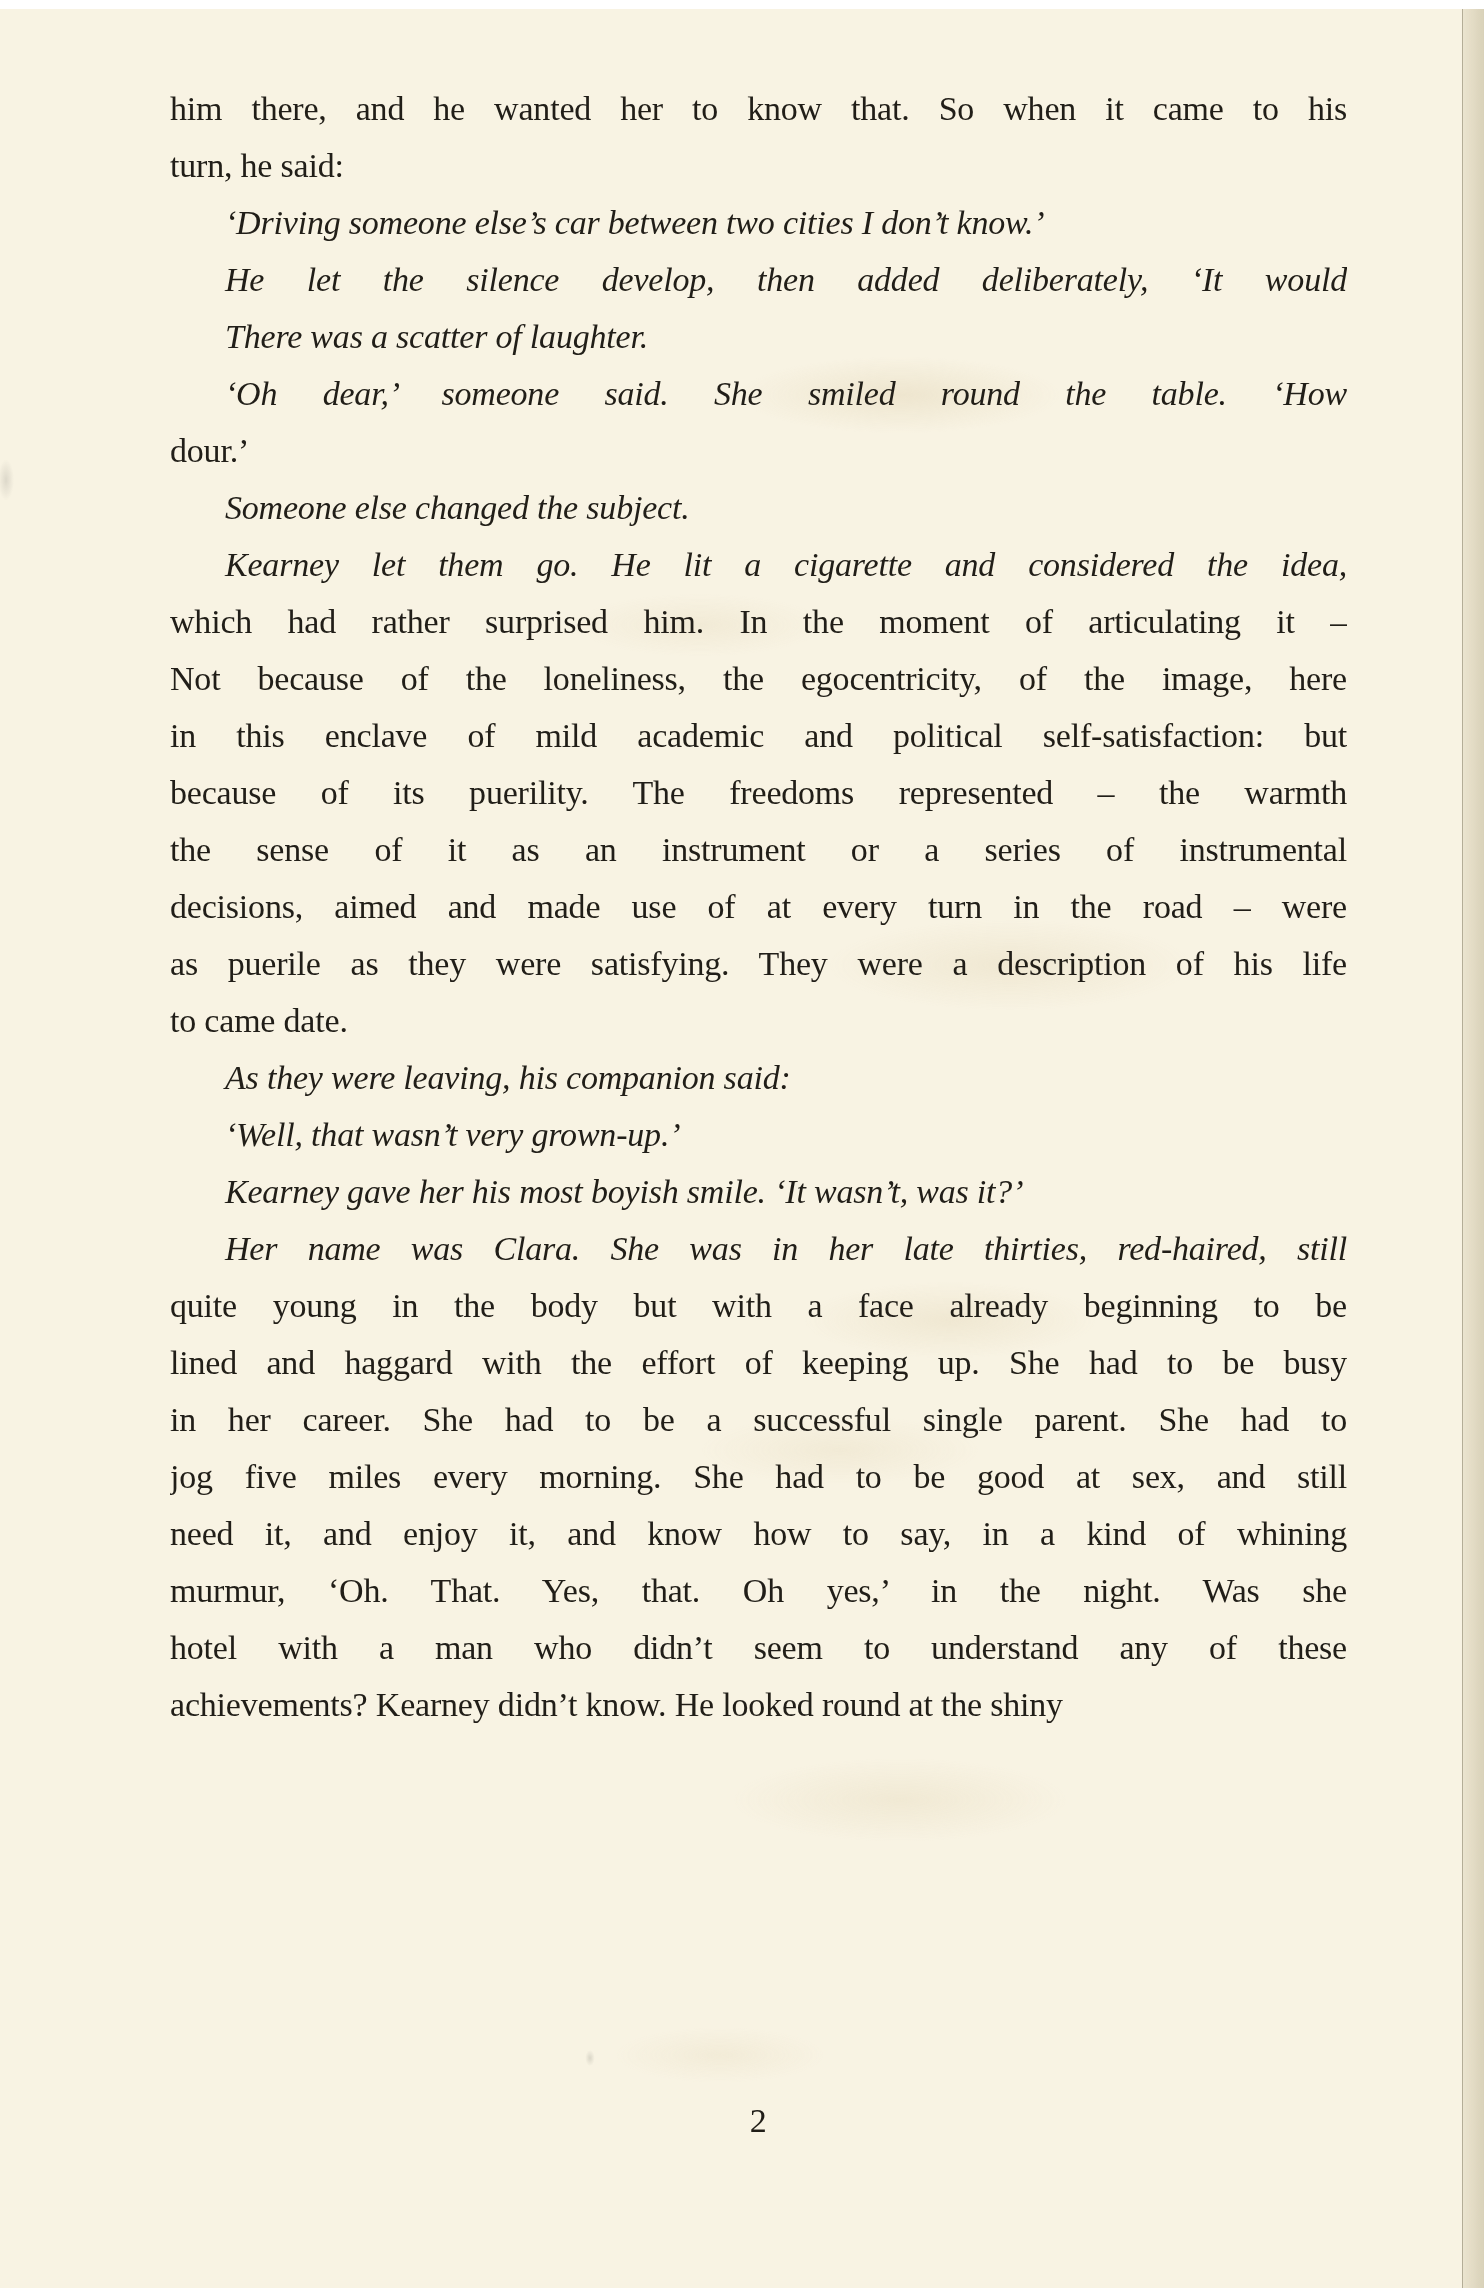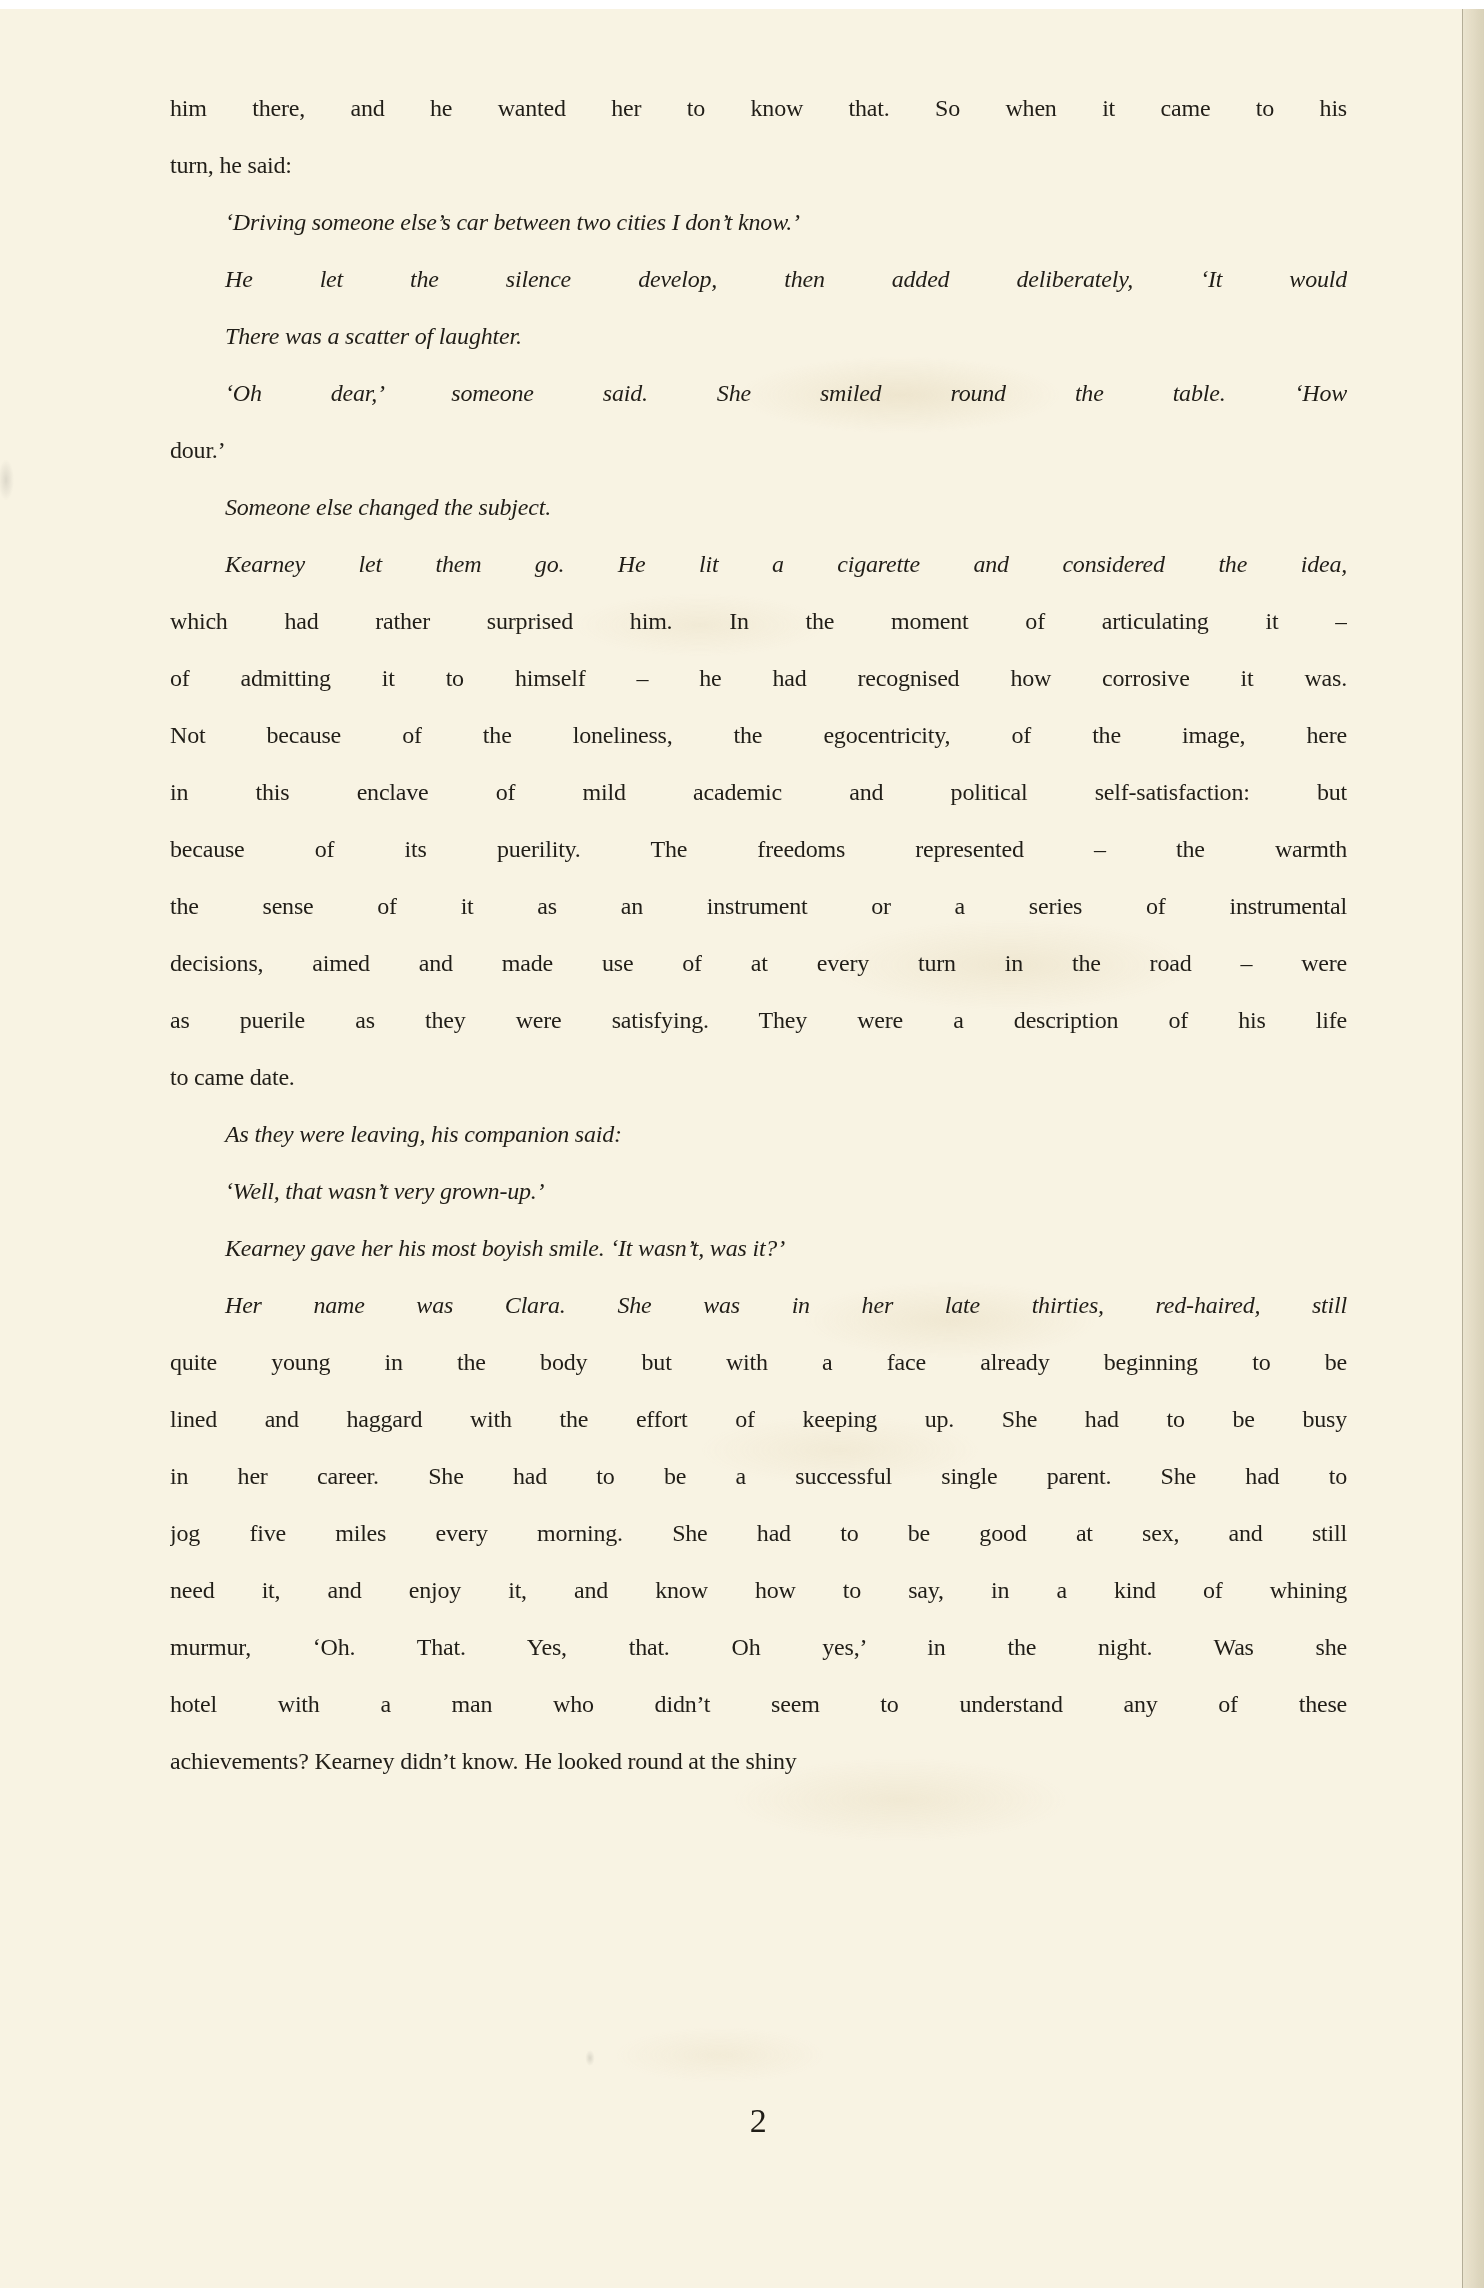--- a/index.html
+++ b/index.html
@@ -55,21 +55,21 @@
   .text-block {
     position: absolute;
     left: 170px;
     top: 80px;
     width: 1177px;
   }
   .para { margin: 0; }
   .line {
     height: 57px;
     line-height: 57px;
-    font-size: 24px;
+    font-size: 34px;
     letter-spacing: -0.2px;
     text-align: justify;
     overflow: hidden;
   }
   .line.fill { text-align-last: justify; }
   .line.indent { text-indent: 55px; font-style: italic; }
   .folio {
     position: absolute;
     left: 170px;
     top: 2092px;
@@ -102,21 +102,20 @@
       <div class="para">
         <div class="line fill indent">‘Oh dear,’ someone said. She smiled round the table. ‘How</div>
         <div class="line">dour.’</div>
       </div>
       <div class="para">
         <div class="line indent">Someone else changed the subject.</div>
       </div>
       <div class="para">
         <div class="line fill indent">Kearney let them go. He lit a cigarette and considered the idea,</div>
         <div class="line fill">which had rather surprised him. In the moment of articulating it –</div>
-        <div class="line fill">of admitting it to himself – he had recognised how corrosive it was.</div>
         <div class="line fill">Not because of the loneliness, the egocentricity, of the image, here</div>
         <div class="line fill">in this enclave of mild academic and political self-satisfaction: but</div>
         <div class="line fill">because of its puerility. The freedoms represented – the warmth</div>
         <div class="line fill">the sense of it as an instrument or a series of instrumental</div>
         <div class="line fill">decisions, aimed and made use of at every turn in the road – were</div>
         <div class="line fill">as puerile as they were satisfying. They were a description of his life</div>
         <div class="line">to came date.</div>
       </div>
       <div class="para">
         <div class="line indent">As they were leaving, his companion said:</div>

